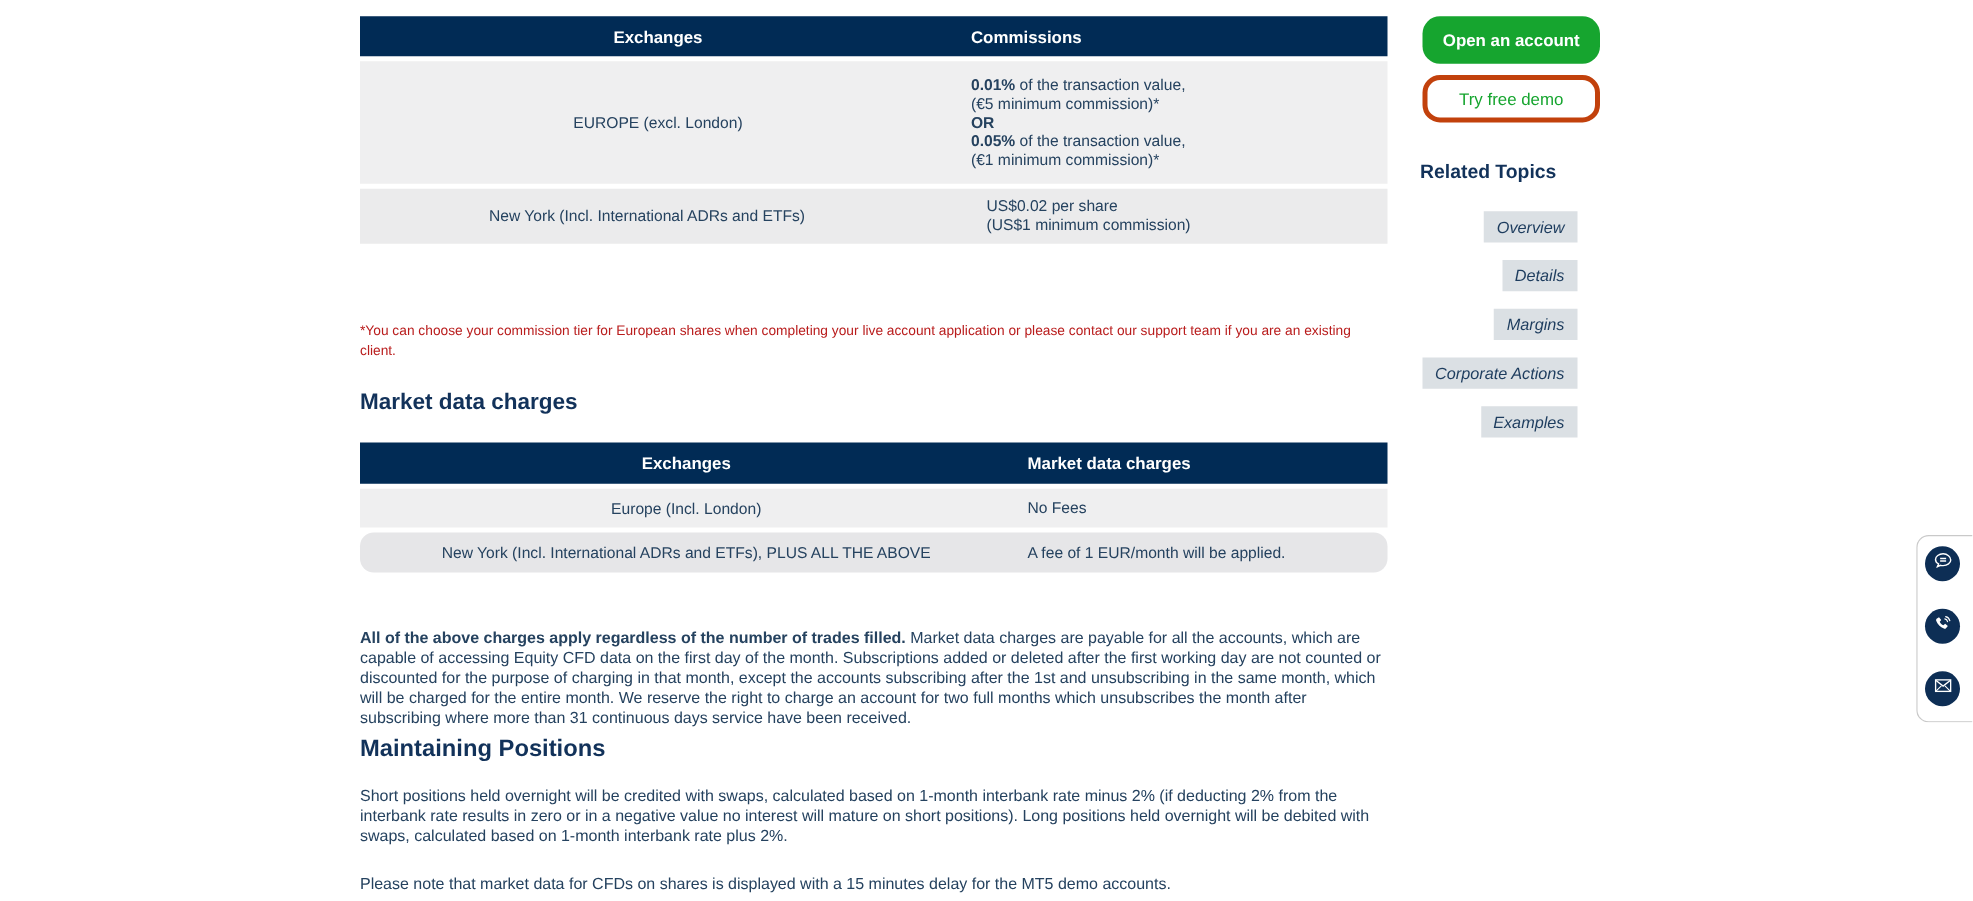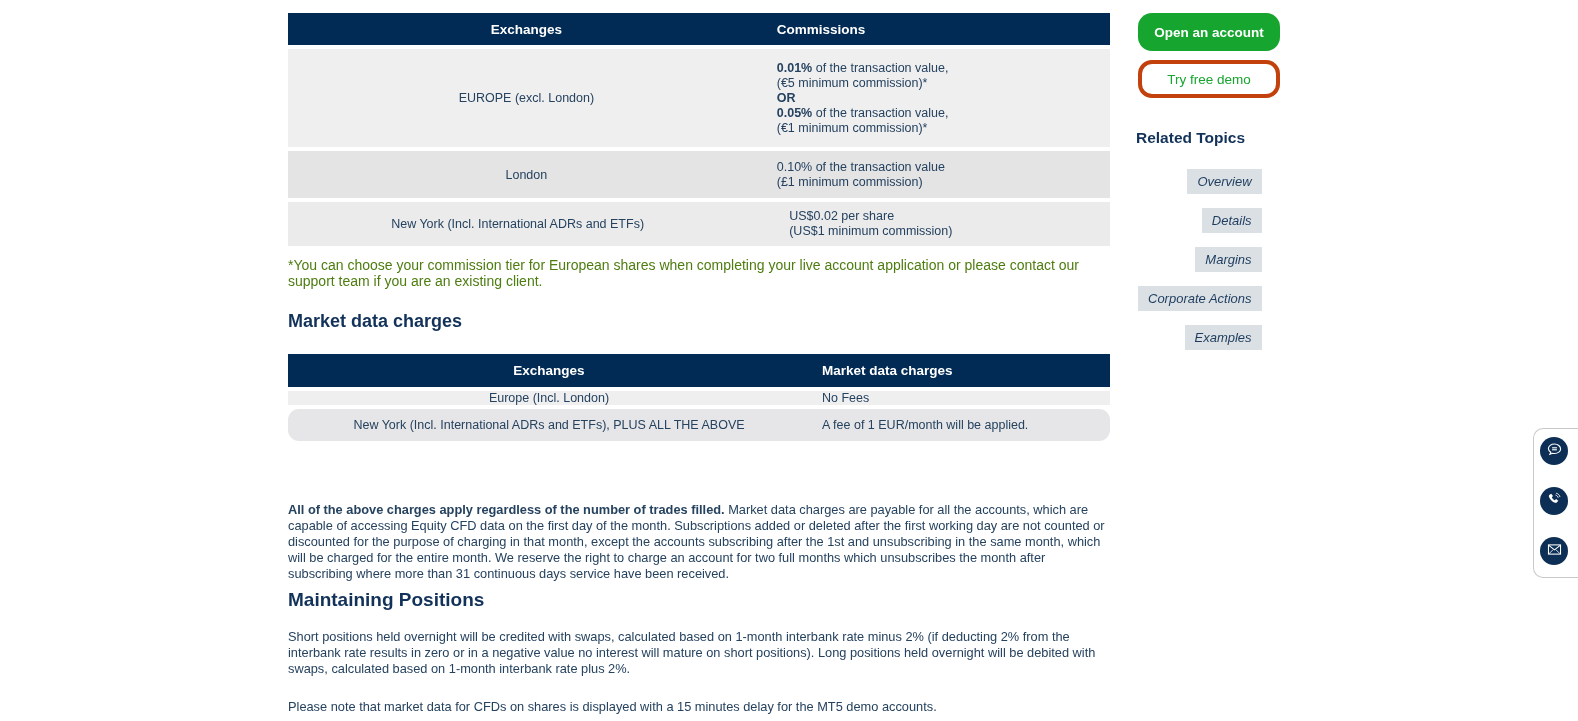--- a/index.html
+++ b/index.html
@@ -18,26 +18,26 @@
   .t2 .c1 { width:63.5%; }
   .t2 .c2 { width:36.5%; }
   .row-a { background:#efeff0; }
   .row-b { background:#e4e4e5; }
   .row-c { background:#ebebec; }
   .row-d { background:#e6e6e8; }
   .h-98 { height:98px; }
   .h-47 { height:47px; }
   .h-48 { height:44px;gap:30px; }
   .h-33 { height:33px; margin-bottom:4px; }
-  .h-31 { height:14px; }
+  .h-31 { height:31px; }
   .h-32r { height:32px;border-radius:11px; }
   .cell-line { line-height:15px; }
   b.inb { font-weight:700; }
 
-  .footnote { font-size:14px; line-height:16px; color:#4d7c0f; }
+  .footnote { font-size:11px; line-height:16px; color:#b91c1c; }
   .section-h { color:#12325a; font-weight:700; }
   .h-18 { font-size:18px; }
   .h-19 { font-size:19px; }
   .para { font-size:12.8px; line-height:15.9px; color:#25425f; }
 
   
   .sidebar { position:absolute; left:1138px; top:0; width:142px; }
   .btn { position:absolute; left:0; width:142px; height:38px; display:flex; align-items:center;
          justify-content:center; font-size:13.5px; cursor:pointer;border-radius:14px; }
   .btn-primary { top:13px; background:#16a52f; color:#fff; font-weight:700; border:none; }
@@ -68,27 +68,20 @@
       <div class="c1">EUROPE (excl. London)</div>
       <div class="c2">
         <div class="cell-line"><b class="inb">0.01%</b><span> of the transaction value,</span></div>
         <div class="cell-line">(€5 minimum commission)*</div>
         <div class="cell-line"><b class="inb">OR</b></div>
         <div class="cell-line"><b class="inb">0.05%</b><span> of the transaction value,</span></div>
         <div class="cell-line">(€1 minimum commission)*</div>
       </div>
     </div>
 
-    <div class="t-row row-b h-47">
-      <div class="c1">London</div>
-      <div class="c2">
-        <div class="cell-line">0.10% of the transaction value</div>
-        <div class="cell-line">(£1 minimum commission)</div>
-      </div>
-    </div>
 
     <div class="t-row row-c h-48">
       <div class="c1">New York (Incl. International ADRs and ETFs)</div>
       <div class="c2">
         <div class="cell-line">US$0.02 per share</div>
         <div class="cell-line">(US$1 minimum commission)</div>
       </div>
     </div>
   </div>
 

